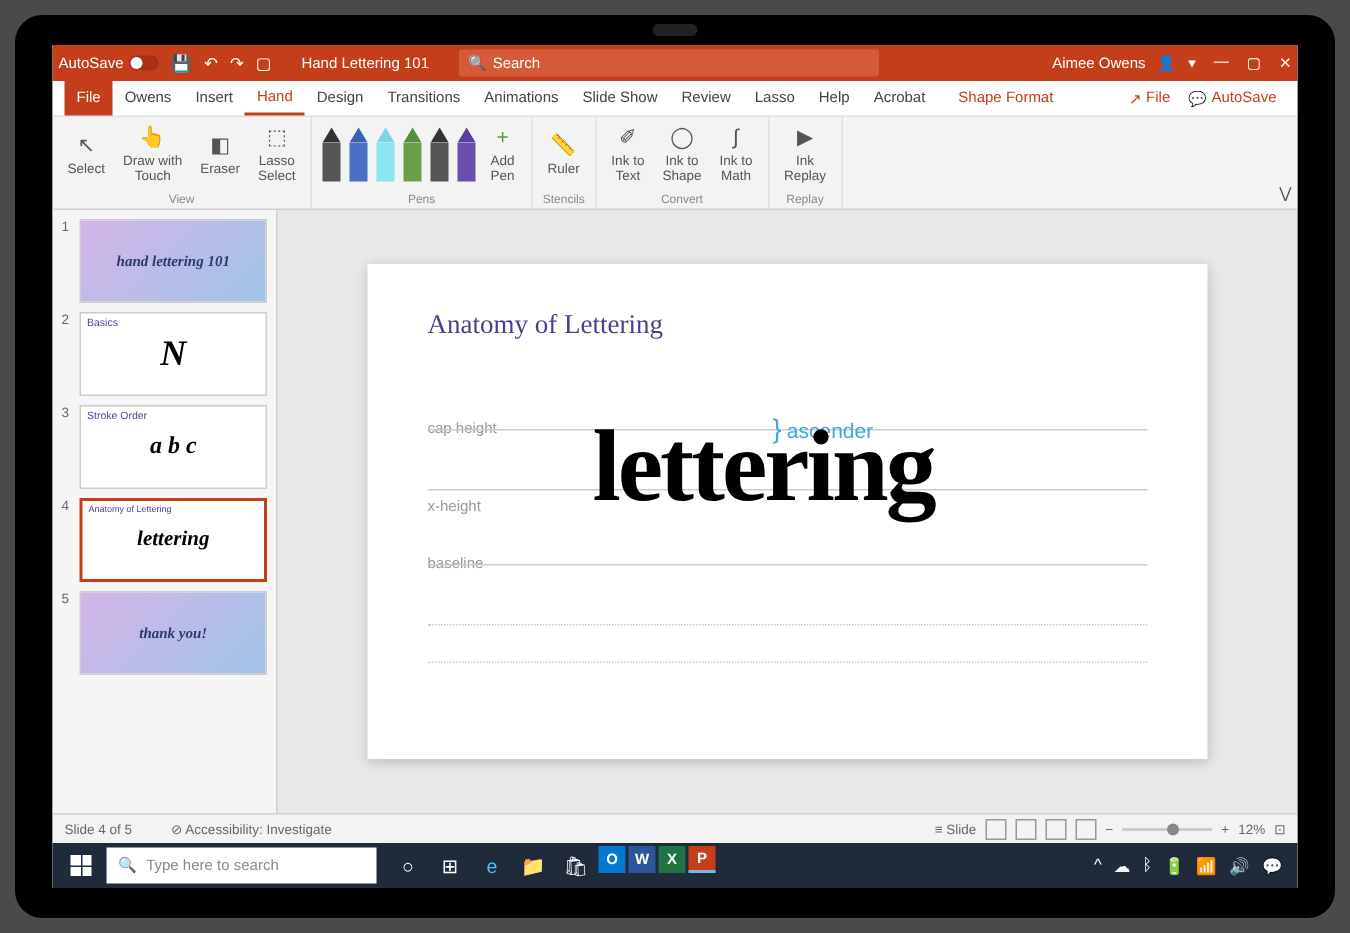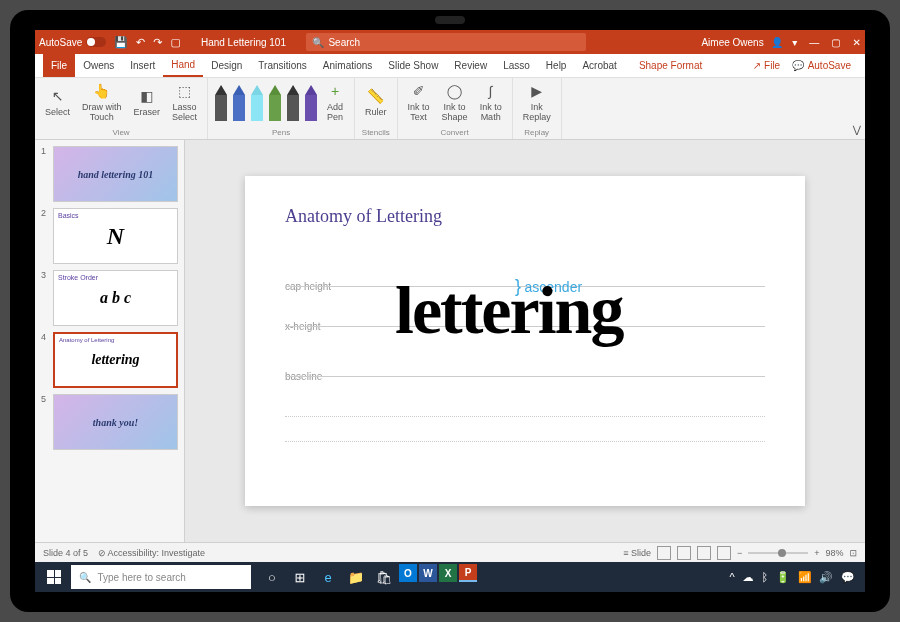--- a/index.html
+++ b/index.html
@@ -43,21 +43,21 @@
 .thumb-grad { background: linear-gradient(135deg, #d4b5e8, #a0c4e8); }
 .thumb-script { font-family: cursive; font-style: italic; font-weight: bold; }
 .canvas-area { flex: 1; display: flex; align-items: center; justify-content: center; padding: 20px; position: relative; }
 .slide { width: 560px; height: 330px; background: #fff; box-shadow: 0 2px 8px rgba(0,0,0,0.2); padding: 30px 40px; position: relative; }
 .slide-title { color: #4a3f8f; font-size: 18px; font-family: 'Comic Sans MS', cursive; margin-bottom: 30px; }
 .guide-line { position: absolute; left: 40px; right: 40px; border-top: 1px solid #ccc; }
 .guide-label { position: absolute; left: 40px; font-size: 10px; color: #999; transform: translateY(-50%); }
 .dotted { border-top: 1px dotted #ccc; }
 .ascender-label { position: absolute; color: #3ba9e0; font-size: 14px; font-family: cursive; }
 .lettering-word { position: absolute; font-family: cursive; font-size: 68px; font-weight: bold; left: 150px; top: 95px; letter-spacing: -2px; }
-.status-bar { height: 20px; background: #f3f3f3; border-top: 1px solid #d0d0d0; display: flex; align-items: center; font-size: 9px; color: #666; padding: 0 8px; gap: 10px; }
+.status-bar { height: 20px; background: #f3f3f3; border-top: 1px solid #d0d0d0; display: flex; align-items: center; font-size: 9px; color: #666; padding: 0 8px; gap: 26px; }
 .status-right { margin-left: auto; display: flex; align-items: center; gap: 6px; }
 .zoom-slider { width: 60px; height: 2px; background: #ccc; position: relative; }
 .zoom-slider::after { content: ''; position: absolute; width: 8px; height: 8px; background: #888; border-radius: 50%; top: -3px; left: 50%; }
 .taskbar { height: 30px; background: #1f2a3a; display: flex; align-items: center; padding: 0 4px; gap: 2px; }
 .start-btn { width: 30px; height: 26px; display: flex; align-items: center; justify-content: center; cursor: pointer; }
 .win-logo { width: 14px; height: 14px; display: grid; grid-template: 1fr 1fr / 1fr 1fr; gap: 1px; }
 .win-logo span { background: #fff; }
 .task-search { flex: 0 0 180px; height: 24px; background: #fff; display: flex; align-items: center; padding: 0 8px; font-size: 10px; color: #888; gap: 6px; }
 .task-icons { display: flex; gap: 2px; margin-left: 6px; }
 .task-ico { width: 26px; height: 26px; display: flex; align-items: center; justify-content: center; cursor: pointer; font-size: 13px; color: #fff; }
@@ -261,21 +261,21 @@
               <span class="thumb-script" style="color:#2a3a6f">thank you!</span>
             </div>
         </div>
       </div>
 
       <div class="canvas-area">
         <div class="slide">
           <div class="slide-title">Anatomy of Lettering</div>
           <div class="guide-label" style="top:110px">cap height</div>
           <div class="guide-line" style="top:110px"></div>
-          <div class="guide-label" style="top:150px">x-height</div>
+          <div class="guide-label" style="top:162px">x-height</div>
           <div class="guide-line" style="top:150px"></div>
           <div class="guide-label" style="top:200px">baseline</div>
           <div class="guide-line" style="top:200px"></div>
           <div class="guide-line dotted" style="top:240px"></div>
           <div class="guide-line dotted" style="top:265px"></div>
           <div class="ascender-label" style="top:100px;left:270px"><span style="font-size:18px">}</span> <span>ascender</span></div>
           <div class="lettering-word">lettering</div>
         </div>
       </div>
     </div>
@@ -285,21 +285,21 @@
       <span>⊘ <span>Accessibility: Investigate</span></span>
       <div class="status-right">
         <span>≡ <span>Slide</span></span>
         <span class="view-btn"></span>
         <span class="view-btn"></span>
         <span class="view-btn"></span>
         <span class="view-btn"></span>
         <span>−</span>
         <div class="zoom-slider"></div>
         <span>+</span>
-        <span>98%</span>
+        <span>12%</span>
         <span>⊡</span>
       </div>
     </div>
 
     <div class="taskbar">
       <div class="start-btn">
         <div class="win-logo">
             <span></span>
             <span></span>
             <span></span>

